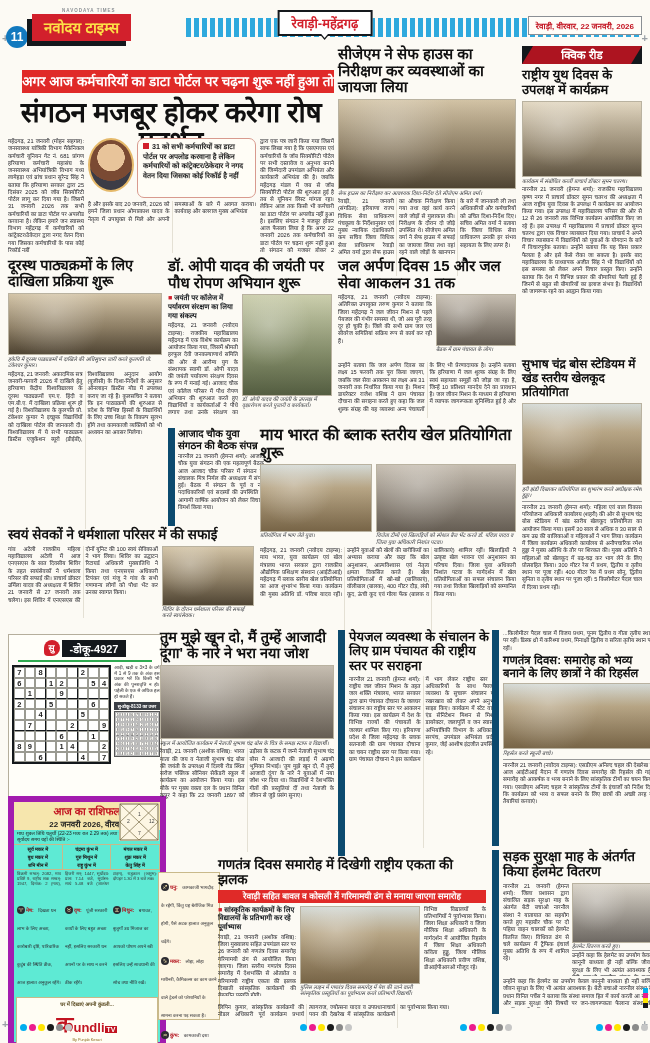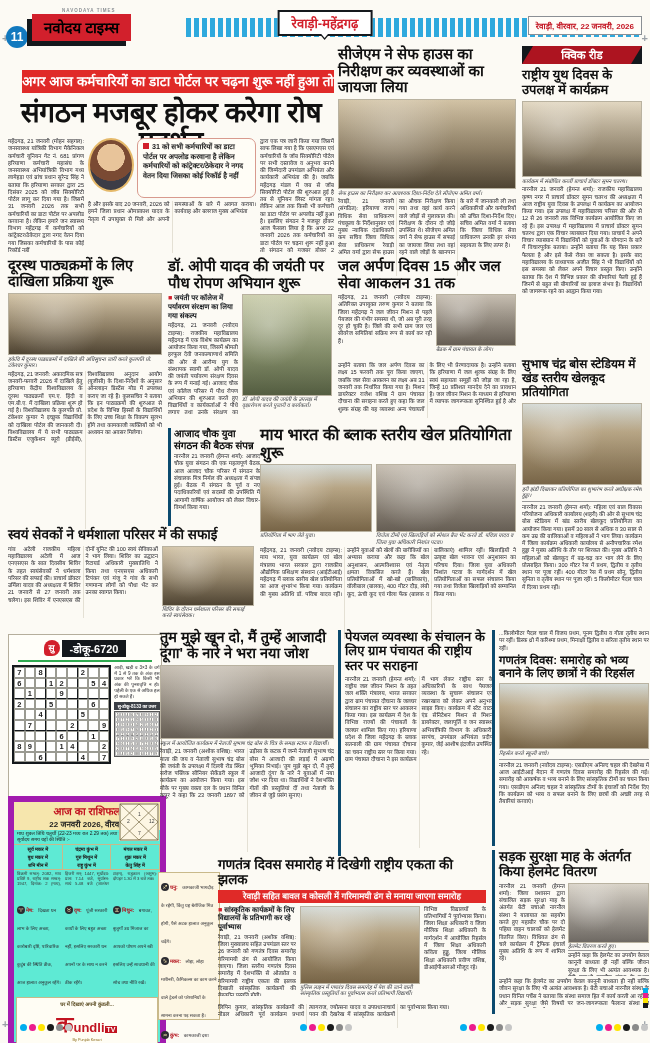--- a/index.html
+++ b/index.html
@@ -4,21 +4,21 @@
 <style>
   html,body{margin:0;padding:0;background:#777;}
   #page{position:relative;width:650px;height:1043px;background:#fcfaf4;margin:0 auto;
         font-family:"Liberation Sans","DejaVu Sans",sans-serif;color:#1c1c1c;overflow:hidden;}
   .blk{position:absolute;}
   .crop{position:absolute;color:#9aa0a6;font-size:11px;font-weight:bold;}
   
   .pgnum{position:absolute;left:6px;top:26px;width:22px;height:22px;border-radius:50%;
          background:#1279be;color:#fff;font-weight:bold;font-size:12px;line-height:22px;text-align:center;}
   .mast-en{position:absolute;left:62px;top:8px;font-size:4.5px;letter-spacing:1px;color:#8a8f94;font-weight:bold;}
-  .logo{position:absolute;left:32px;top:14px;background:#d2202c;color:#000000;font-weight:800;
+  .logo{position:absolute;left:32px;top:14px;background:#d2202c;color:#fde047;font-weight:800;
         font-size:15px;padding:3px 12px 4px;box-shadow:-5px 5px 0 #14181c;}
   .bars{position:absolute;left:186px;top:18px;right:8px;height:19px;
         background:repeating-linear-gradient(90deg,#2ea9dd 0 5px,#fbfbf8 5px 8px);}
   .edition{position:absolute;left:50%;top:10px;transform:translateX(-50%);background:#fff;
            border:2px solid #15191d;color:#d2202c;font-weight:800;font-size:13px;padding:2px 12px;z-index:3;}
   .edition::after{content:"";position:absolute;left:50%;bottom:-9px;transform:translateX(-50%);
            border:5px solid transparent;border-top:6px solid #fff;filter:drop-shadow(0 2px 0 #15191d);}
   .datebox{position:absolute;right:8px;top:16px;border:1px solid #8a8f94;background:#fffdf8;
            color:#c21320;font-weight:bold;font-size:8px;padding:3px 7px;z-index:3;}
   
@@ -90,21 +90,21 @@
   .kad-k{color:#c21320;font-size:22px;font-family:"Liberation Serif",serif;}
   .kad-rest{color:#c21320;font-size:13px;} .kad-tv{background:#c21320;color:#fff;font-size:7px;padding:0 2px;}
   .kad-sub{font-size:3.8px;color:#8a6a1a;text-align:center;}
   .kad-link{display:flex;align-items:center;gap:2px;font-size:4.6px;color:#1c3f8f;margin-top:1px;}
   .ic-fb{width:7px;height:7px;background:#3b5998;color:#fff;font-size:5.5px;font-weight:bold;text-align:center;line-height:7px;}
   
   .redstrip{background:#e02a28;color:#fff;font-weight:800;text-align:center;}
   .dots span{display:inline-block;width:7px;height:7px;border-radius:50%;margin-right:2px;vertical-align:middle;}
   .cmyk{position:absolute;right:2px;width:5px;}
   .cmyk i{display:block;width:5px;height:5px;}
-  .vr{border-left:3px solid #0c4a6e;}
+  .vr{border-left:7px solid #0c4a6e;}
 </style>
 </head>
 <body>
 
 <div id="page">
 
   <div class="crop" style="left:2px;top:32px;">+</div>
   <div class="crop" style="right:2px;top:32px;">+</div>
   <div class="crop" style="left:2px;top:1018px;">+</div>
   <div class="crop" style="right:2px;top:1018px;">+</div>
@@ -215,21 +215,21 @@
       <div style="width:92px;">
         <div class="ph ph-indoor" style="height:58px;"></div>
         <div class="cap">शिविर के दौरान धर्मशाला परिसर की सफाई करते स्वयंसेवक।</div>
       </div>
     </div>
   </div>
 
   <div class="blk sud-box" style="left:8px;top:634px;width:146px;height:158px;">
     <div class="sud-title">
       <span class="sud-su">सु</span>
-      <span class="sud-name">-डोकू-6720</span>
+      <span class="sud-name">-डोकू-4927</span>
     </div>
     <div class="sud-rule"></div>
     <div style="display:flex;gap:3px;">
       <div class="sd-grid">
           <div class="sd-cell">7</div>
           <div class="sd-cell"></div>
           <div class="sd-cell br">8</div>
           <div class="sd-cell"></div>
           <div class="sd-cell"></div>
           <div class="sd-cell br"></div>

